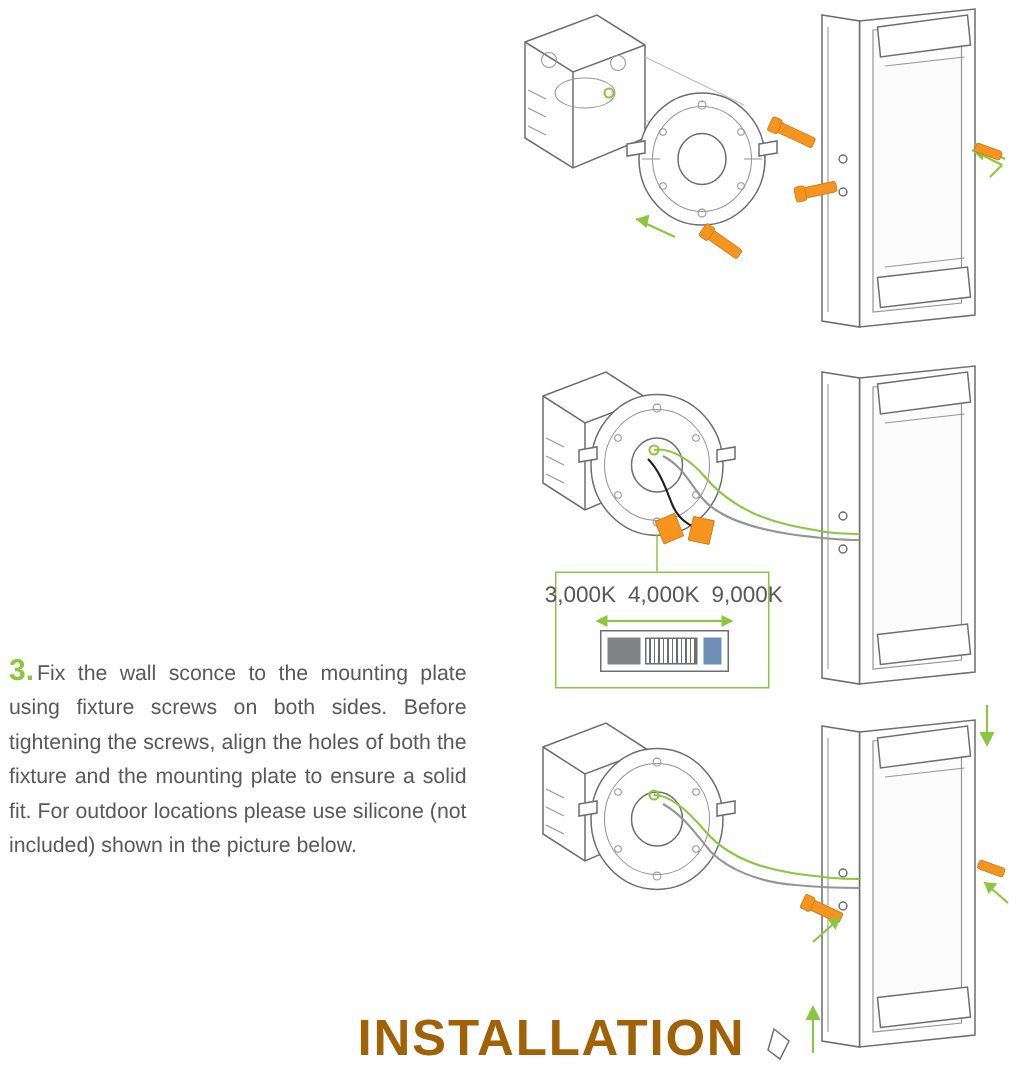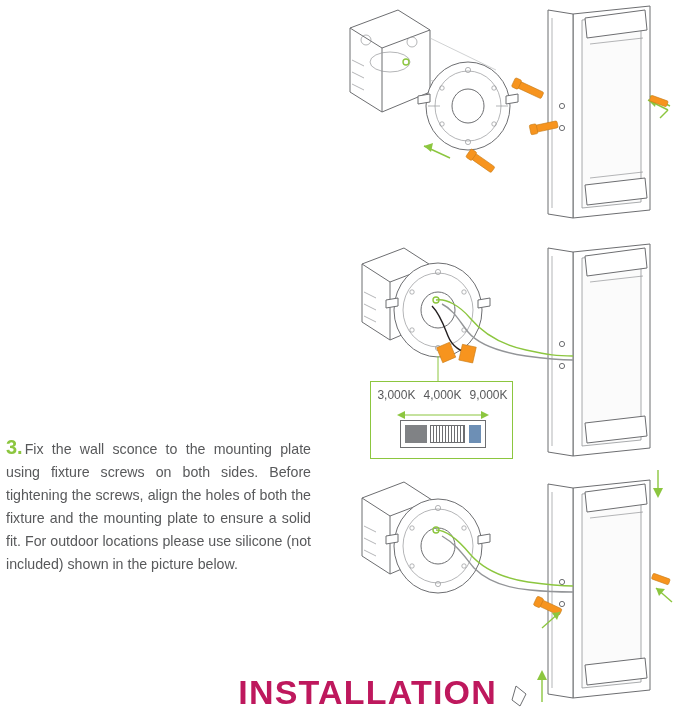--- a/index.html
+++ b/index.html
@@ -43,21 +43,21 @@
   #step-2 { top: 268px; }
   #step-3 { top: 437px; }
 
   
   .install-title {
     position: absolute;
     left: 0;
     top: 673px;
     width: 497px;
     text-align: right;
-    color: #be185d;
+    color: #a16207;
     font-size: 34px;
     font-weight: bold;
     letter-spacing: 1.2px;
     font-family: "Liberation Sans", sans-serif;
   }
 
   
   .diagram {
     position: absolute;
     left: 320px;
@@ -79,21 +79,21 @@
     box-sizing: border-box;
   }
   .cct-labels {
     position: absolute;
     top: 6px;
     left: 0;
     width: 143px;
     display: flex;
     justify-content: center;
     gap: 8px;
-    font-size: 12px;
+    font-size: 15px;
     color: #58595b;
   }
   .cct-arrow {
     position: absolute;
     top: 24px;
     left: 26px;
     width: 92px;
     height: 10px;
   }
   .cct-switch {

